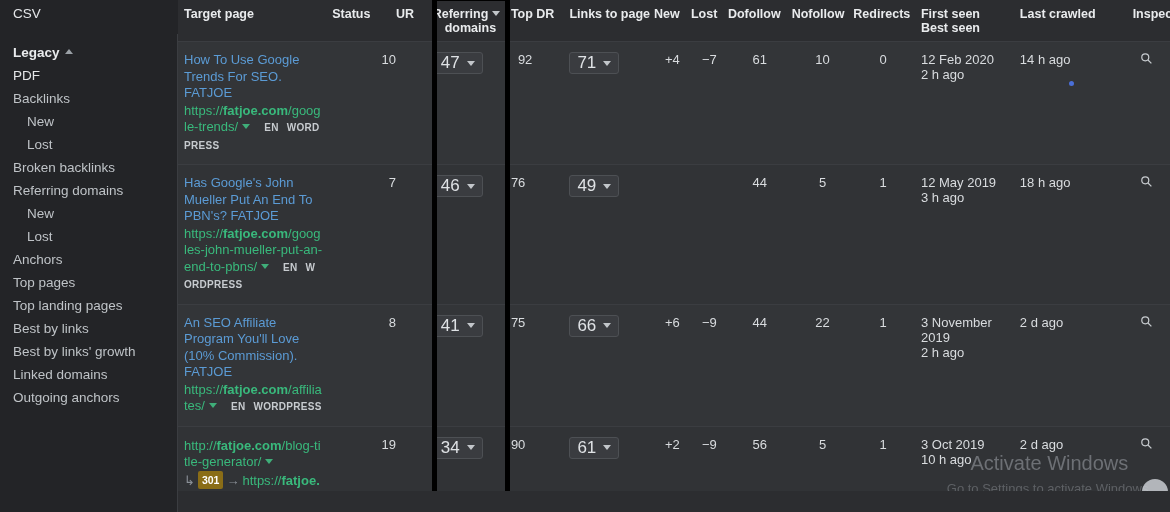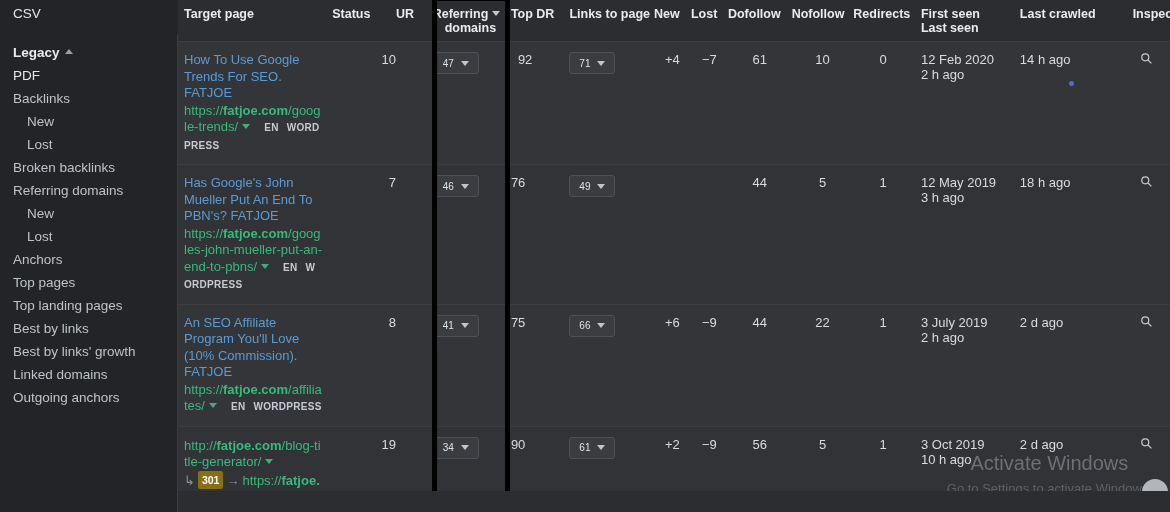--- a/index.html
+++ b/index.html
@@ -106,21 +106,21 @@
     padding: 1px 4px; border-radius: 2px; vertical-align: 1px;
   }
   .arr { color: #8a9097; margin: 0 3px; }
 
   
   .pill {
     display: inline-flex; align-items: center; justify-content: center;
     gap: 7px;
     min-width: 46px; height: 22px;
     background: #3a3c40; border: 1px solid #4d5054; border-radius: 3px;
-    color: #dfe2e5; font-size: 10px;
+    color: #dfe2e5; font-size: 17px;
     padding: 6px 7px; cursor: pointer;
   }
   .pill i {
     width: 0; height: 0; display: inline-block;
     border-left: 4px solid transparent;
     border-right: 4px solid transparent;
     border-top: 5px solid #c2c6ca;
   }
 
   .pos { color: #4ec07d; }
@@ -219,21 +219,21 @@
           </th>
           <th style="padding-left:6px"><span>Top DR</span></th>
           <th style="padding-left:8px"><span>Links to page</span></th>
           <th class="ctr"><span>New</span></th>
           <th class="ctr"><span>Lost</span></th>
           <th class="ctr"><span>Dofollow</span></th>
           <th class="ctr"><span>Nofollow</span></th>
           <th class="ctr"><span>Redirects</span></th>
           <th style="padding-left:8px">
             <span>First seen</span><br>
-            <span>Last seen</span>
+            <span>Best seen</span>
           </th>
           <th class="num"><span>Last crawled</span></th>
           <th style="padding-left:10px"><span>Inspect</span></th>
         </tr>
       </thead>
       <tbody id="tbody">
           <tr class="row-b" style="height: 85px;">
             <td style="padding-left:6px;padding-right:10px">
               <a class="title-link">How To Use Google Trends For SEO. FATJOE</a>
               <div class="url-line">https://<b>fatjoe.com</b>/google-trends/<span class="caret-dn"></span><span class="tag">EN</span><span class="tag" style="margin-left:8px">WORDPRESS</span></div>
@@ -292,21 +292,21 @@
             <td></td>
             <td style="padding-left:8px"><span class="pill">41<i></i></span></td>
             <td style="padding-left:6px">75</td>
             <td style="padding-left:8px"><span class="pill">66<i></i></span></td>
             <td class="ctr pos">+6</td>
             <td class="ctr neg">−9</td>
             <td class="ctr lnk">44</td>
             <td class="ctr lnk">22</td>
             <td class="ctr lnk">1</td>
             <td style="padding-left:8px">
-              <div>3 July 2019</div>
+              <div>3 November 2019</div>
               <div class="sub2">2 h ago</div>
             </td>
             <td>2 d ago</td>
             <td class="ctr"><span class="mag"><svg width="13" height="13" viewBox="0 0 16 16" fill="none" stroke="#c7cbcf" stroke-width="1.5">
                   <circle cx="6.5" cy="6.5" r="4.3"></circle>
                   <line x1="9.8" y1="9.8" x2="14" y2="14"></line>
                 </svg></span></td>
           </tr>
           <tr class="row-a" style="height: 82px;">
             <td style="padding-left:6px;padding-right:10px">

